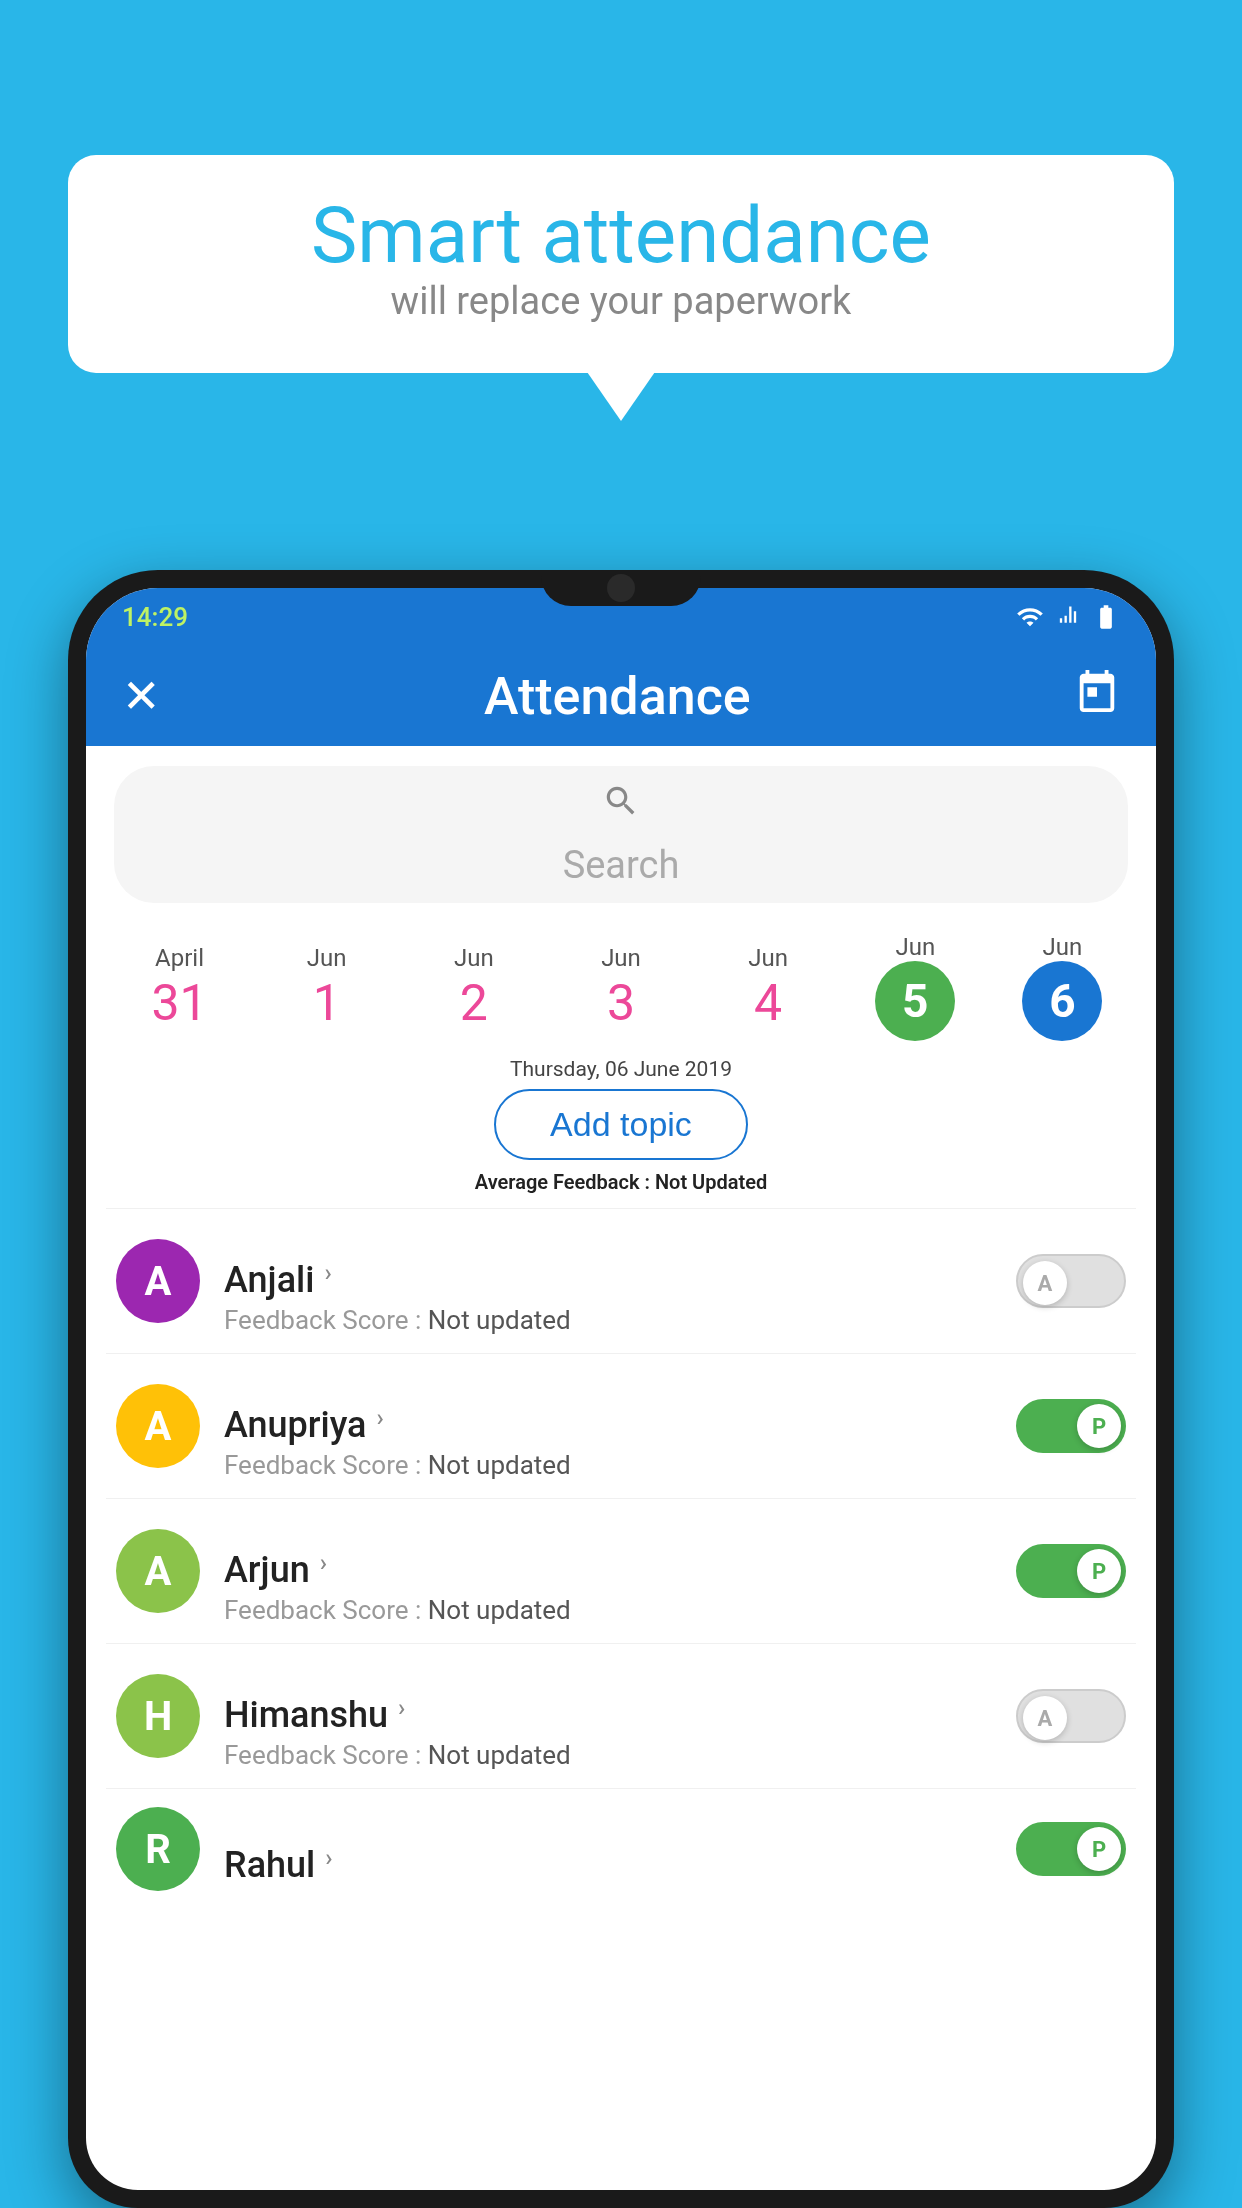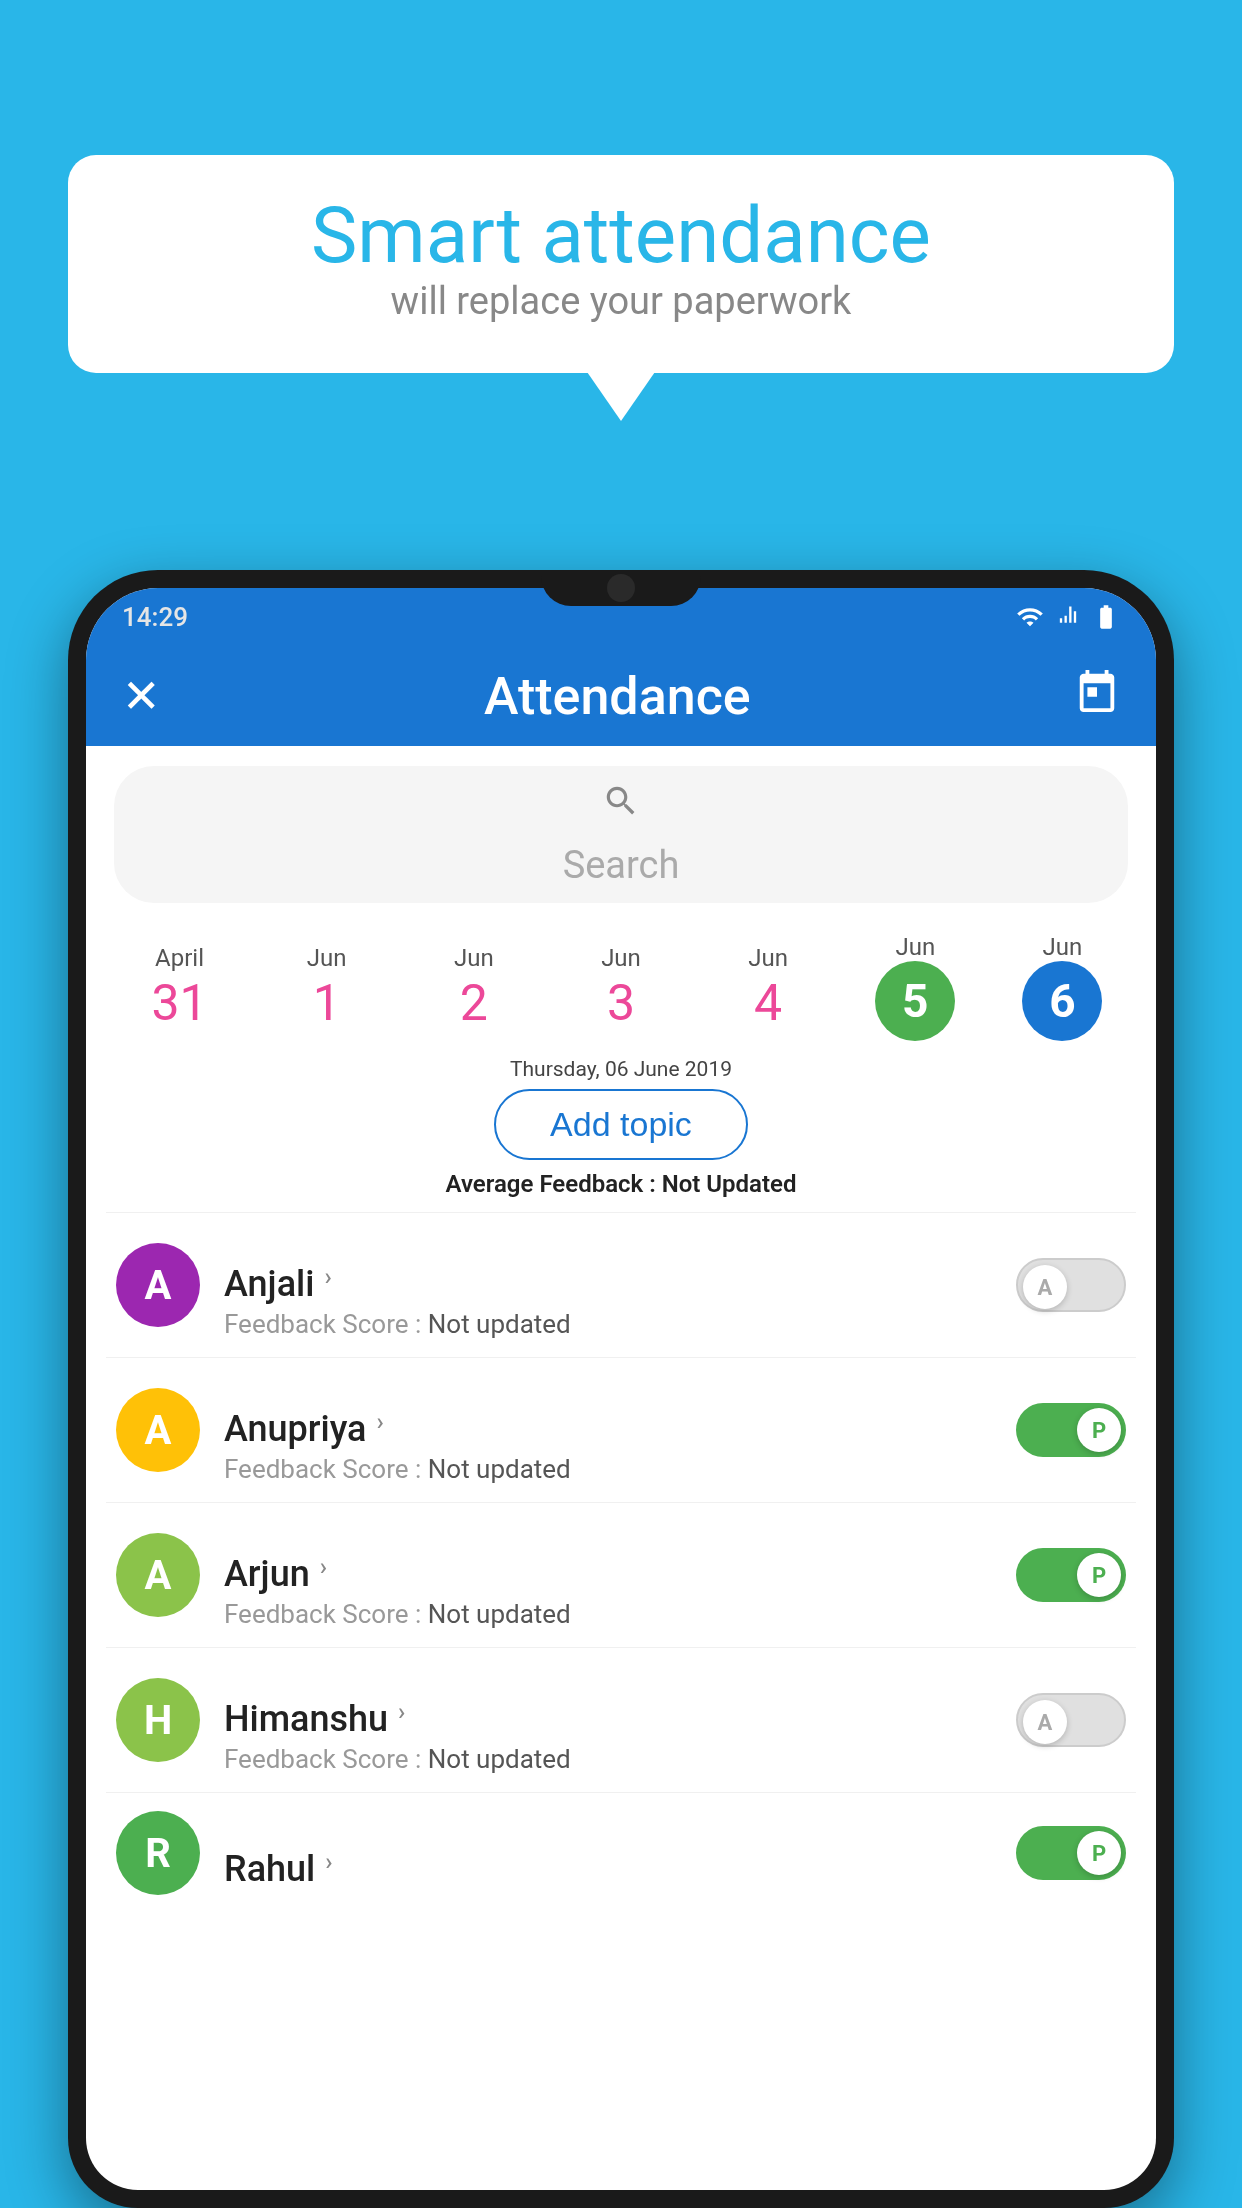--- a/index.html
+++ b/index.html
@@ -85,21 +85,21 @@
     }
 
     
     .status-bar {
       background: #1976d2;
       height: 58px;
       display: flex;
       align-items: center;
       justify-content: space-between;
       padding: 0 36px;
-      color: #e5e5e5;
+      color: #bef264;
       font-size: 26px;
       font-weight: 500;
     }
     .status-icons {
       display: flex;
       align-items: center;
       gap: 10px;
     }
     .status-icons svg {
       width: 28px;
@@ -218,21 +218,21 @@
       font-size: 34px;
       color: #1976d2;
       background: white;
       cursor: pointer;
       width: fit-content;
     }
 
     
     .avg-feedback {
       text-align: center;
-      font-size: 24px;
+      font-size: 20px;
       color: #777;
       margin: 10px 0 14px;
     }
     .avg-feedback span {
       color: #222;
       font-weight: 600;
     }
 
     
     .student-list {

